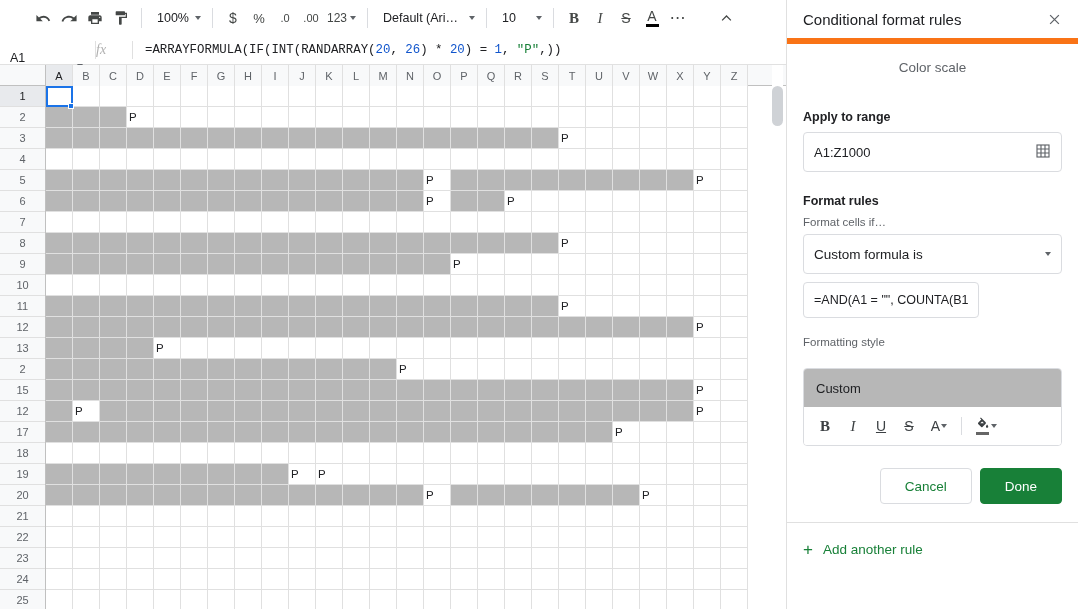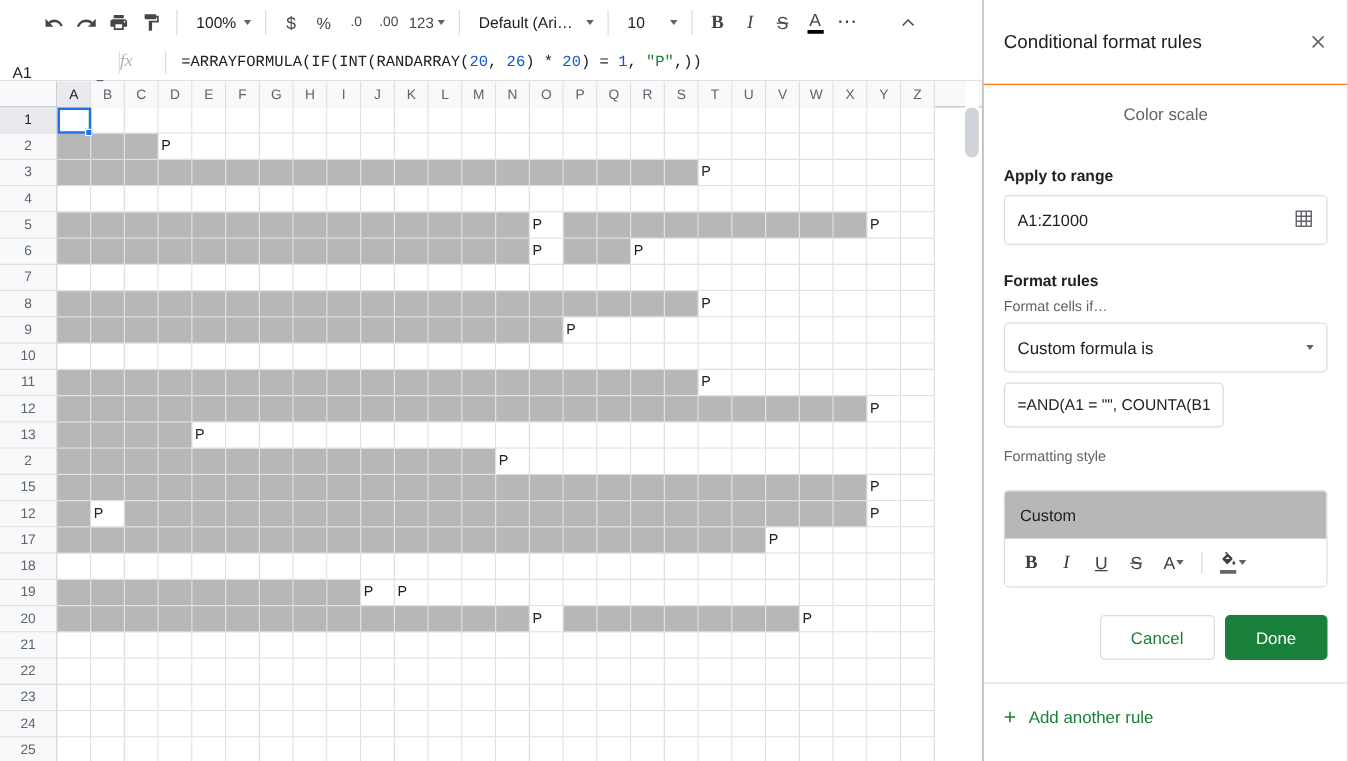--- a/index.html
+++ b/index.html
@@ -5,21 +5,21 @@
 <style>
   * { box-sizing: border-box; }
   html, body {
     margin: 0; padding: 0;
     width: 1078px; height: 609px;
     overflow: hidden;
     background: #ffffff;
     font-family: "Liberation Sans", "DejaVu Sans", sans-serif;
     -webkit-font-smoothing: antialiased;
   }
-  #app { position: relative; width: 1078px; height: 609px; background:#404040; }
+  #app { position: relative; width: 1078px; height: 609px; background:#0369a1; }
 
   
   #sheet-area {
     position: absolute; left:0; top:0; width: 786px; height: 609px;
     background:#fff; overflow:hidden;
   }
 
   
   #toolbar {
     position:absolute; left:0; top:0; width:786px; height:36px;
@@ -132,22 +132,22 @@
   #panel-divider {
     position:absolute; left:786px; top:0; width:1px; height:609px; background:#e0e0e0;
   }
 
   
   #panel {
     position:absolute; left:787px; top:0; width:291px; height:609px;
     background:#fff;
   }
   #panel-header {
-    height:68px; display:flex; align-items:center;
-    padding:0 8px 0 16px; border-bottom:1px solid #f97316;gap:19px;
+    height:44px; display:flex; align-items:center;
+    padding:0 8px 0 16px; border-bottom:6px solid #f97316;gap:19px;
   }
   #panel-title { flex:1; font-size:15px; color:#202124; }
   #panel-close {
     width:32px; height:32px; border-radius:50%;
     display:flex; align-items:center; justify-content:center;
     color:#5f6368; font-size:17px; cursor:pointer;
   }
   #tabs { display:flex; height:46px; }
   .tab {
     flex:1; display:flex; align-items:center; justify-content:center;

